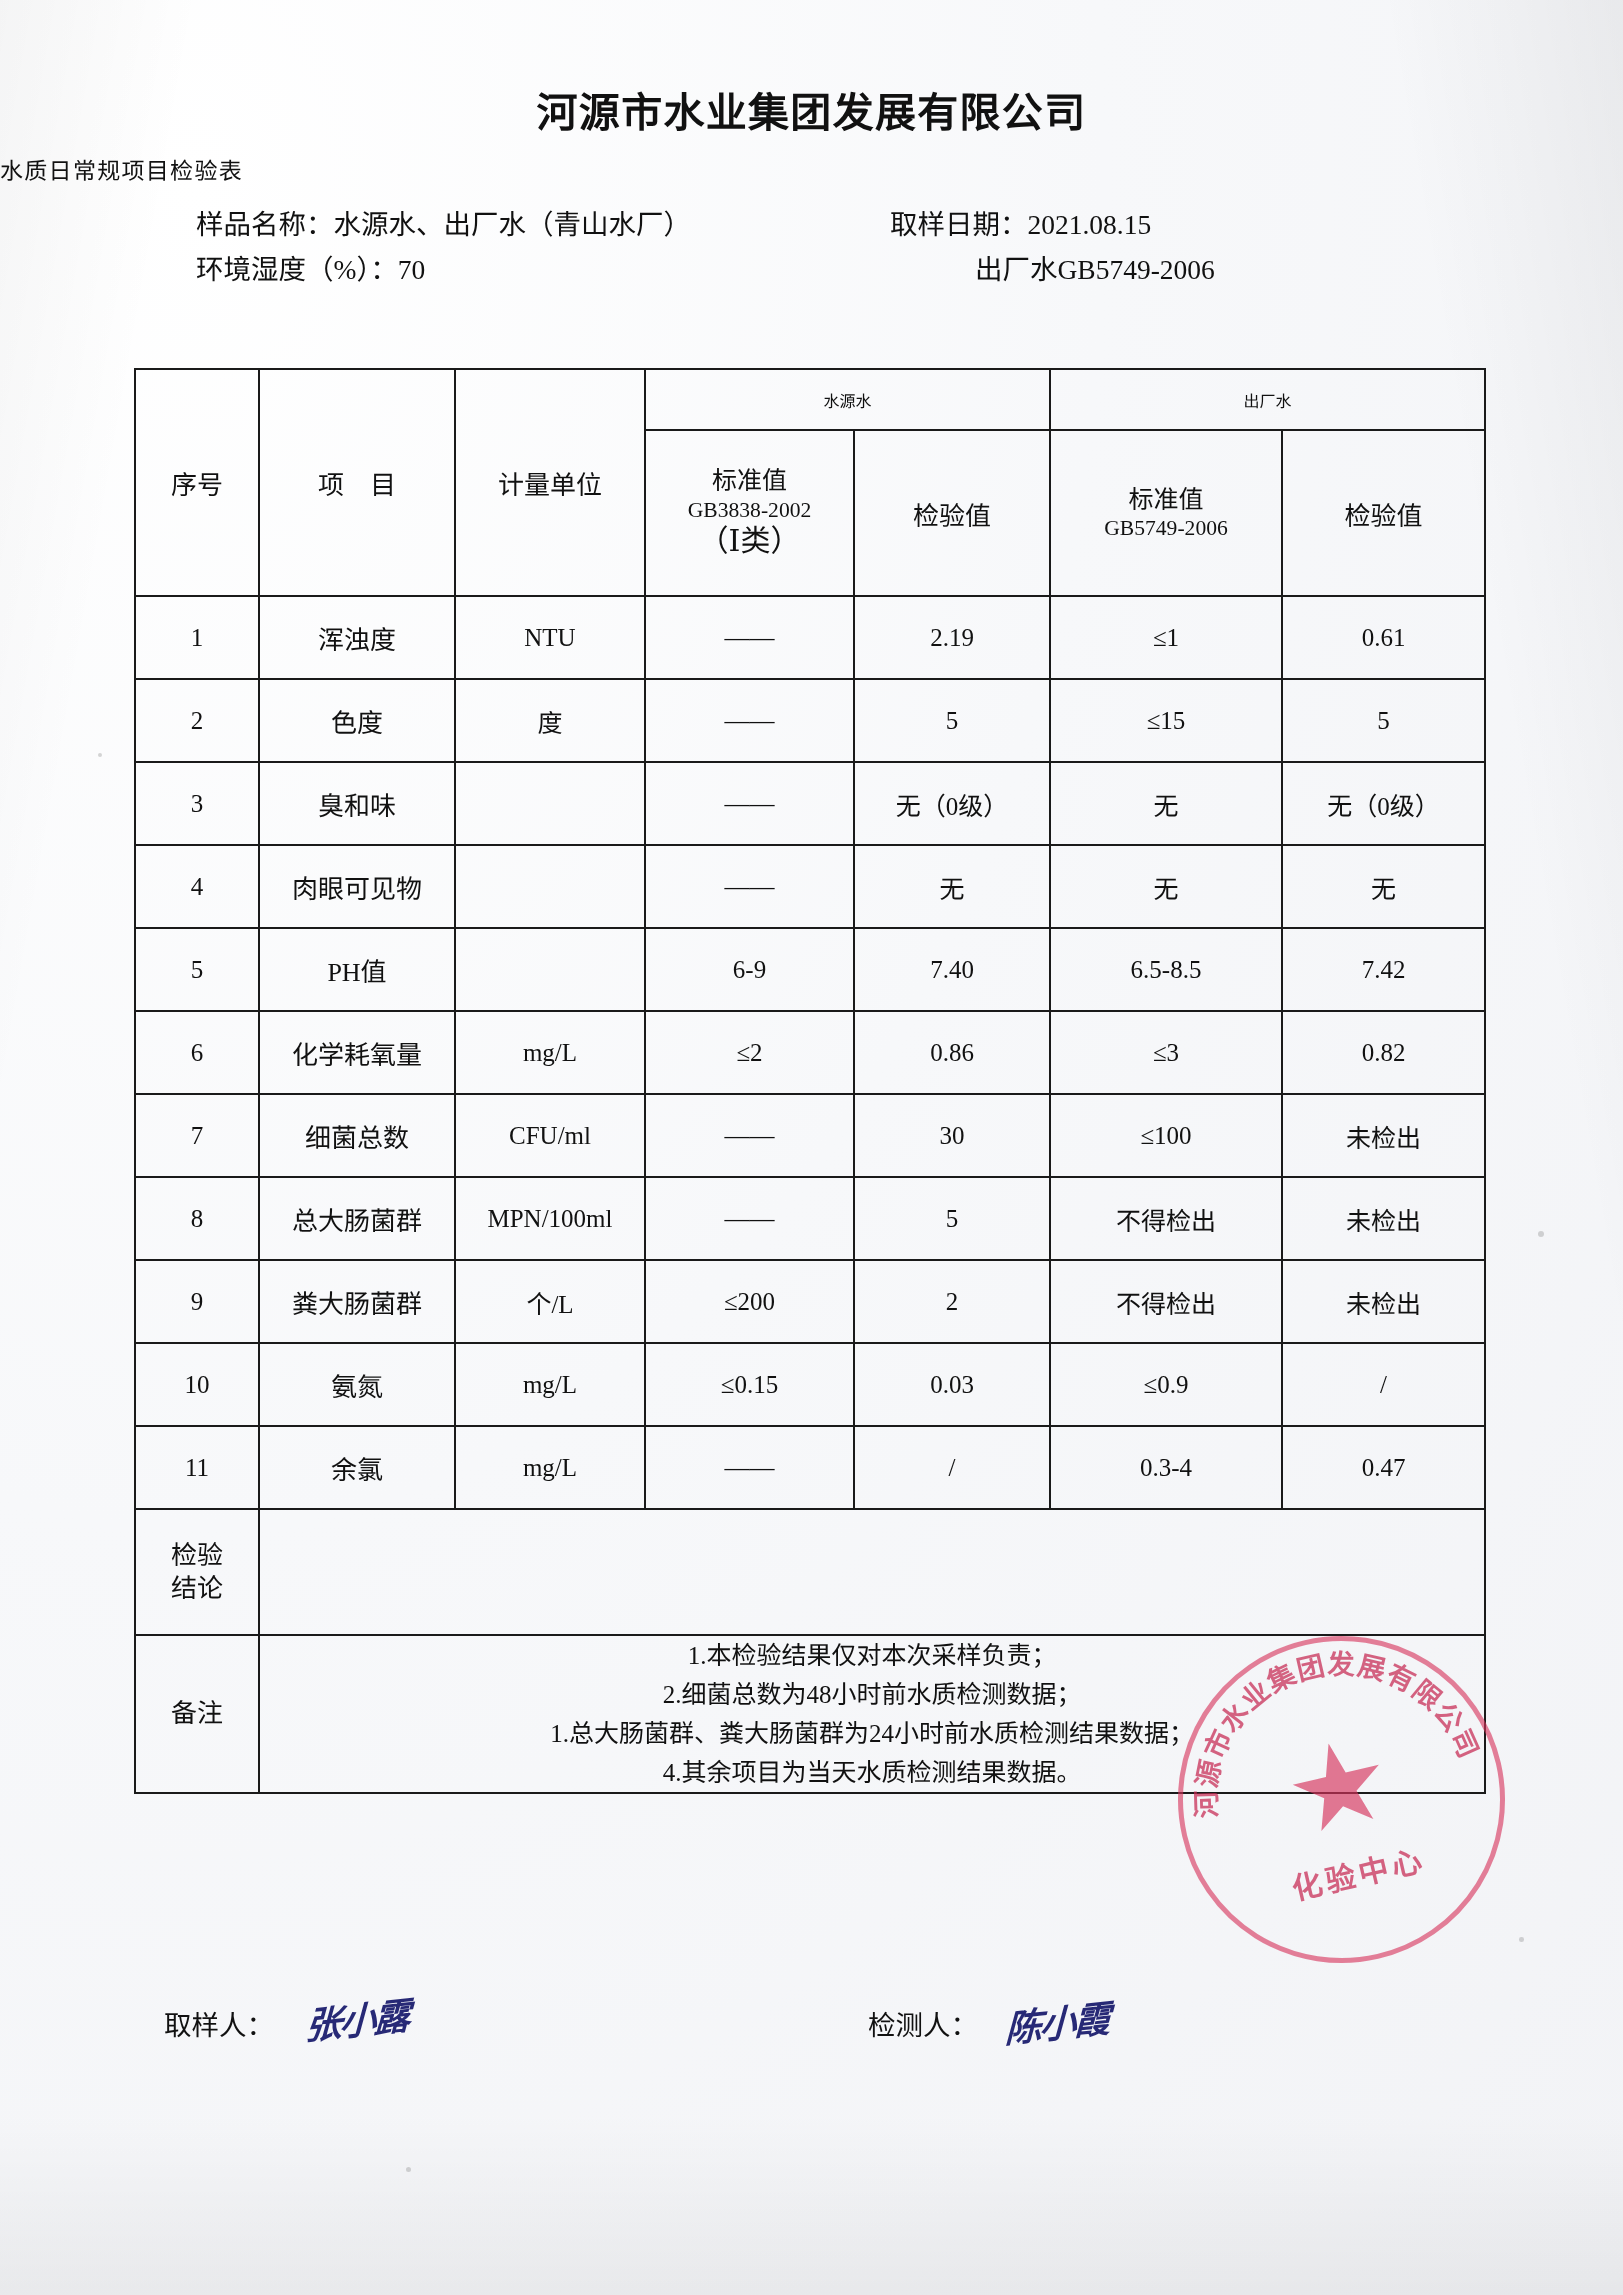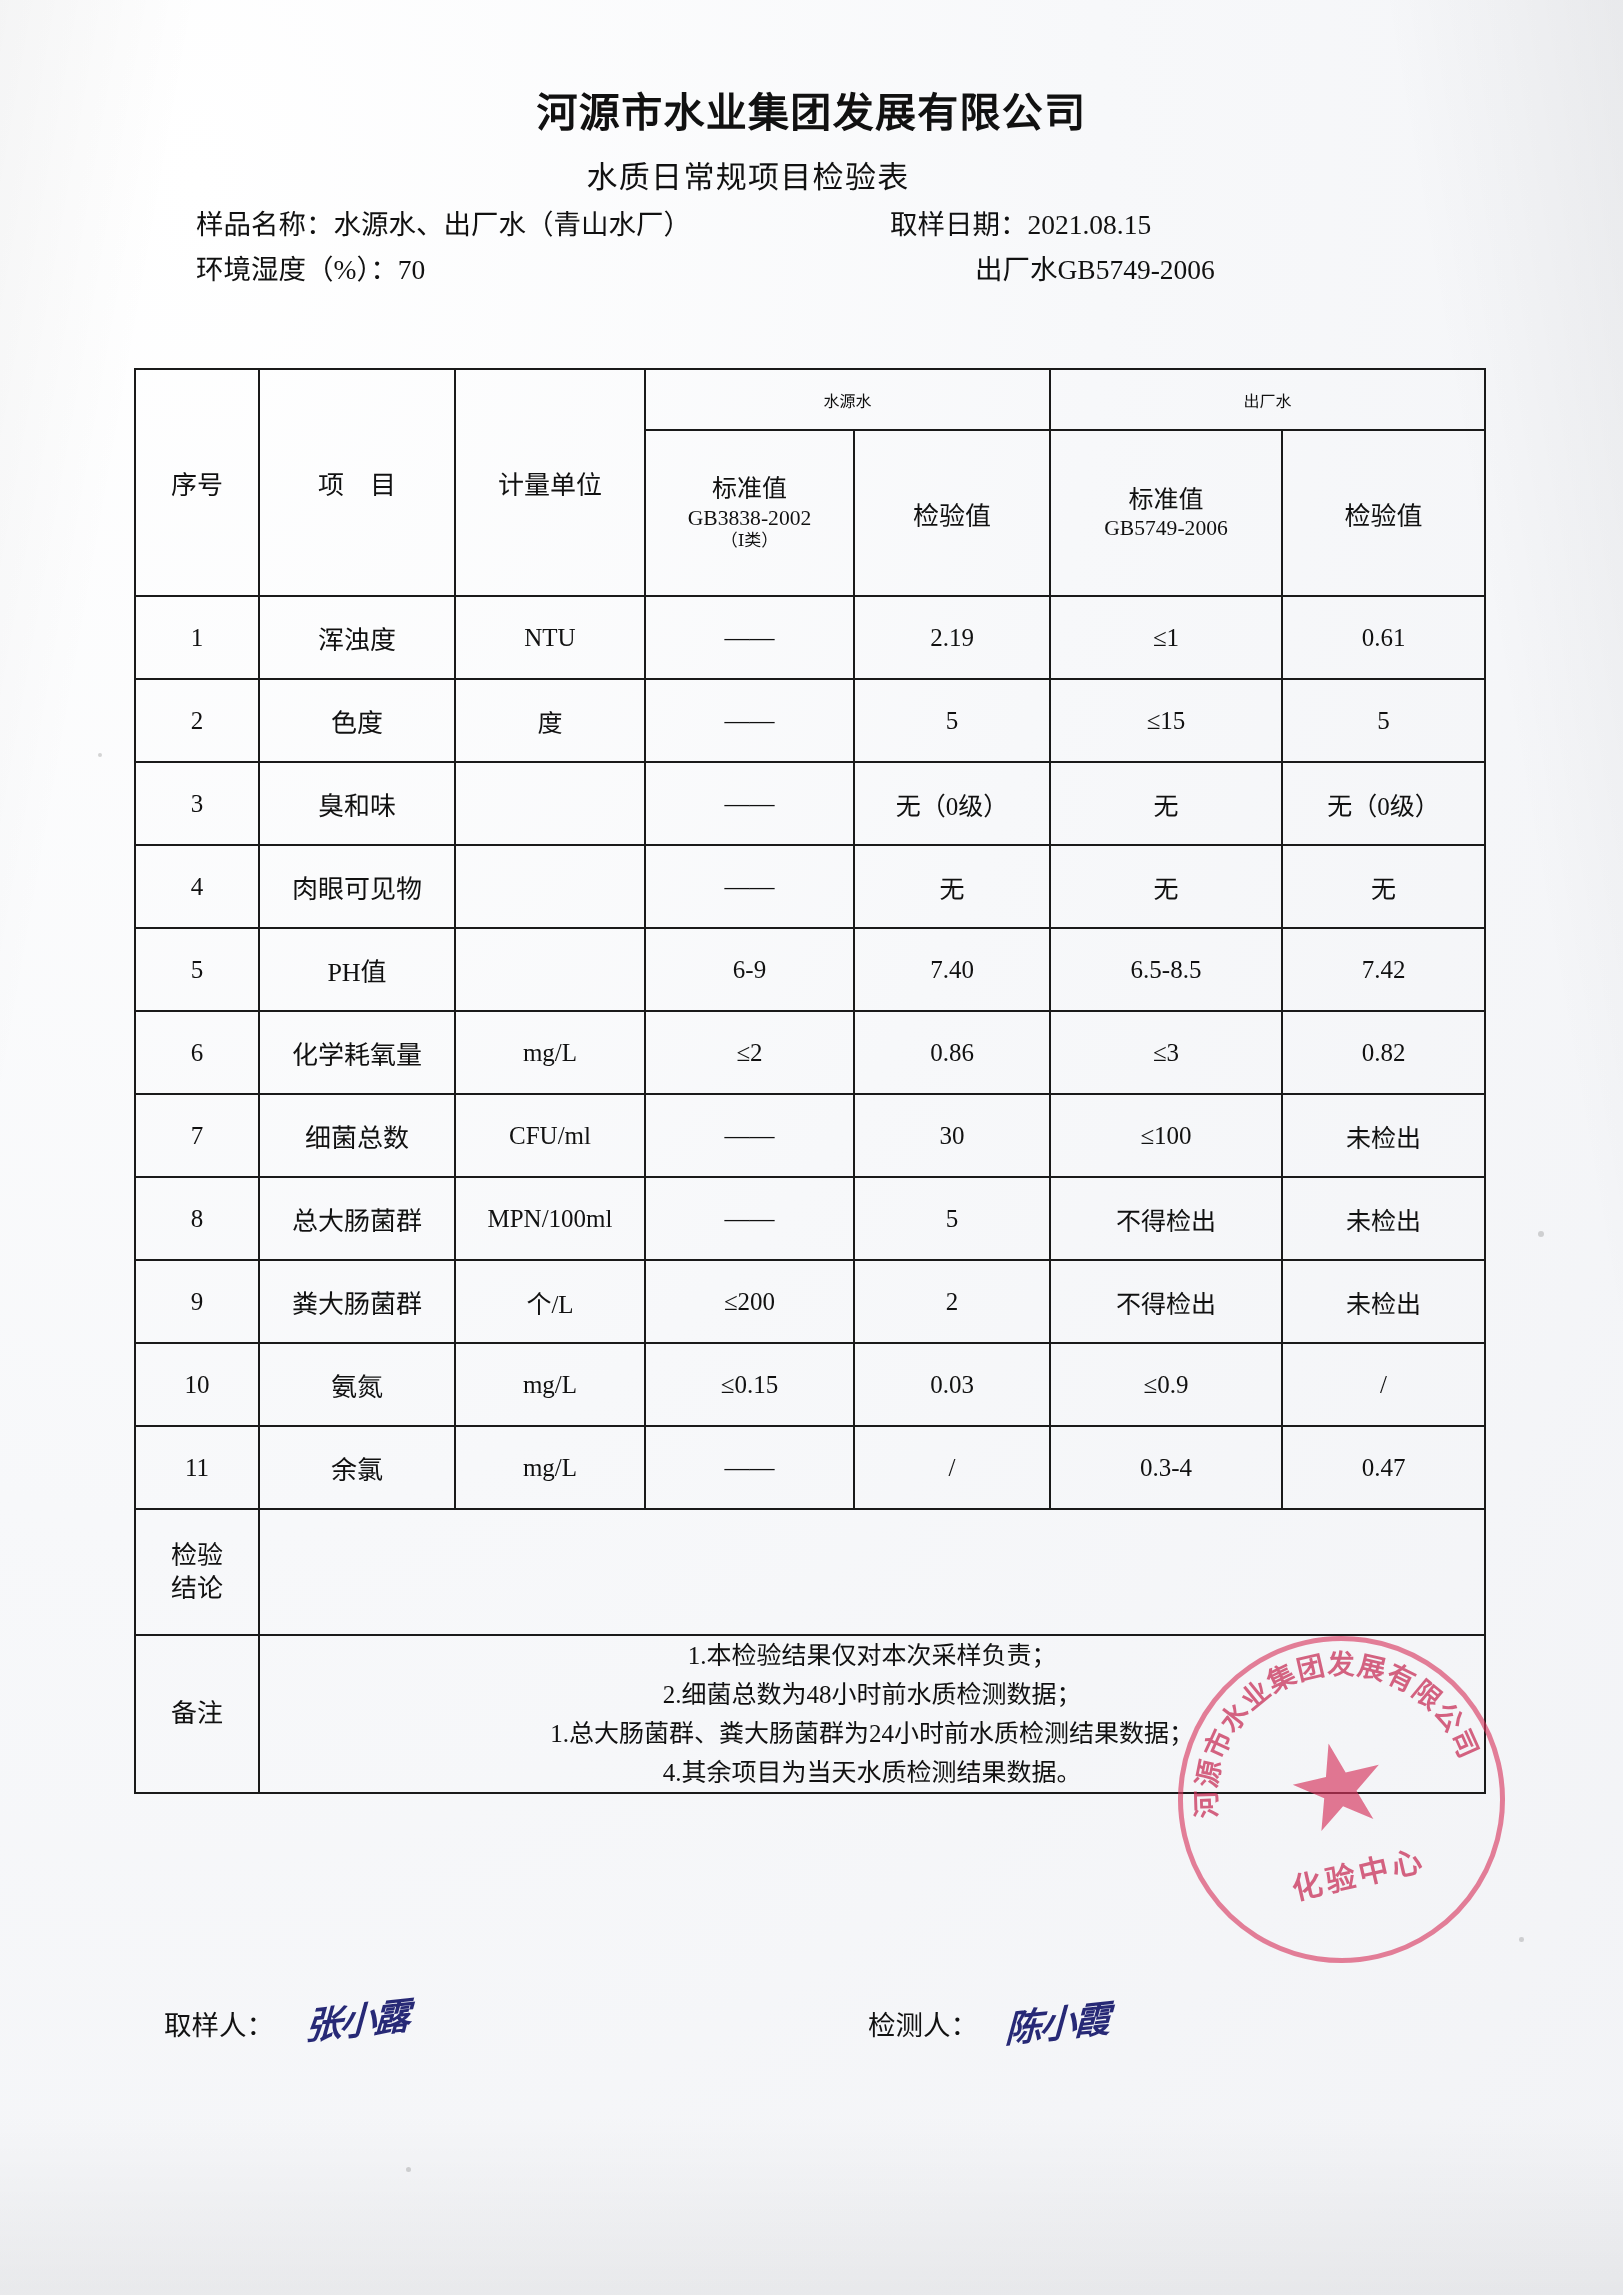--- a/index.html
+++ b/index.html
@@ -48,22 +48,22 @@
     text-align: center;
     font-size: 41px;
     font-weight: bold;
     letter-spacing: 1.3px;
     font-family: "DejaVu Serif", "Liberation Serif", serif;
   }
   .title-sub {
     position: absolute;
     left: 0; top: 152px;
     width: 1496px;
-    text-align: center;
-    font-size: 31px;
+    text-align: left;
+    font-size: 23px;
     letter-spacing: 1.3px;
   }
 
   .meta {
     position: absolute;
     left: 196px;
     top: 203px;
     width: 1244px;
     font-size: 27.5px;
     line-height: 1.62;
@@ -114,21 +114,21 @@
   .c-val2  { width: 203px; }
 
   .hdr-group { height: 59px; font-size: 16px; }
   .hdr-cell  { height: 164px; font-size: 26px; }
   .hdr-std {
     line-height: 1.22;
     font-size: 23.6px;
   }
   .hdr-std .l1 { font-size: 25px; }
   .hdr-std .l2 { font-size: 21.6px; }
-  .hdr-std .l3 { font-size: 17px; }
+  .hdr-std .l3 { font-size: 30px; }
 
   td.item-name {
     text-align: left;
     padding-left: 17px;
     font-size: 26px;
   }
   tr.data-row td { height: 81px; }
 
   td.conclusion-label, td.remark-label {
     font-size: 26px;

